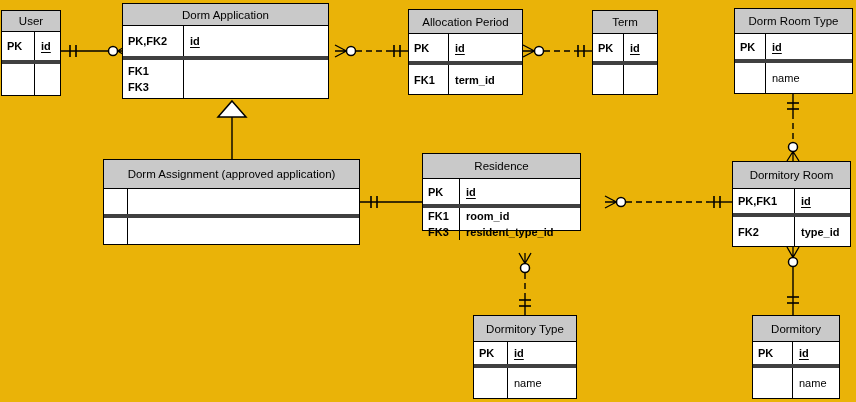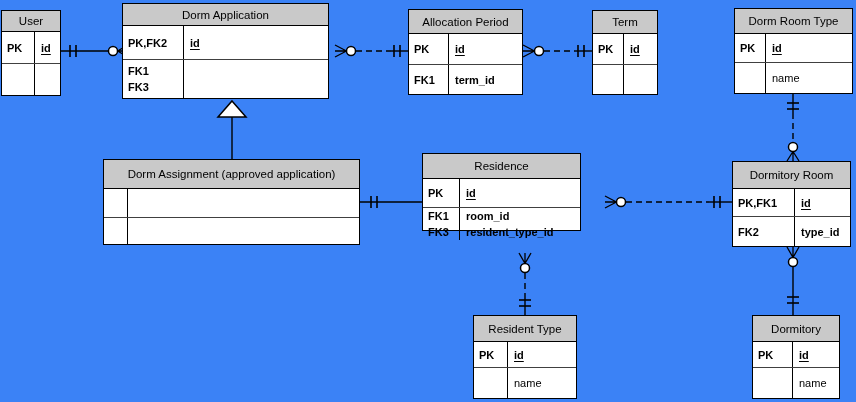--- a/index.html
+++ b/index.html
@@ -1,19 +1,19 @@
 <!DOCTYPE html>
 <html><head>
 <meta charset="utf-8">
 <style>
   html,body{margin:0;padding:0;background:#fff;}
   #canvas{
     position:relative;
     width:856px;height:402px;
-    background:#3b82f6;
+    background:#eab308;
     font-family:"Liberation Sans", sans-serif;
     overflow:hidden;
   }
   #rels{position:absolute;left:0;top:0;width:856px;height:402px;}
 
   .entity{
     position:absolute;
     background:#ffffff;
     border:1px solid #000;
     box-sizing:border-box;
@@ -21,21 +21,21 @@
     font-size:11px;font-weight:bold;color:#000;
   }
   .ehead{
     background:#c9c9c9;
     border-bottom:1px solid #000;
     display:flex;align-items:center;justify-content:center;
     font-weight:normal;font-size:11.5px;
     flex:none;box-sizing:border-box;
     white-space:nowrap;
   }
-  .erow{display:flex;border-bottom:1px solid #404040;flex:none;box-sizing:border-box;}
+  .erow{display:flex;border-bottom:4px solid #404040;flex:none;box-sizing:border-box;}
   .erow.r2{flex:1;border-bottom:none;}
   .ekey{
     border-right:1px solid #000;
     display:flex;align-items:center;
     padding-left:5px;box-sizing:border-box;
     white-space:pre-line;line-height:16px;flex:none;
   }
   .eval{
     display:flex;align-items:center;
     padding-left:6px;box-sizing:border-box;
@@ -238,21 +238,21 @@
       <div class="ekey">PK,FK1</div>
       <div class="eval pk">id</div>
     </div>
     <div class="erow r2">
       <div class="ekey">FK2</div>
       <div class="eval">type_id</div>
     </div>
   </div>
 
   <div class="entity e-rt">
-    <div class="ehead">Resident Type</div>
+    <div class="ehead">Dormitory Type</div>
     <div class="erow r1">
       <div class="ekey">PK</div>
       <div class="eval pk">id</div>
     </div>
     <div class="erow r2">
       <div class="ekey"></div>
       <div class="eval plain">name</div>
     </div>
   </div>
 

